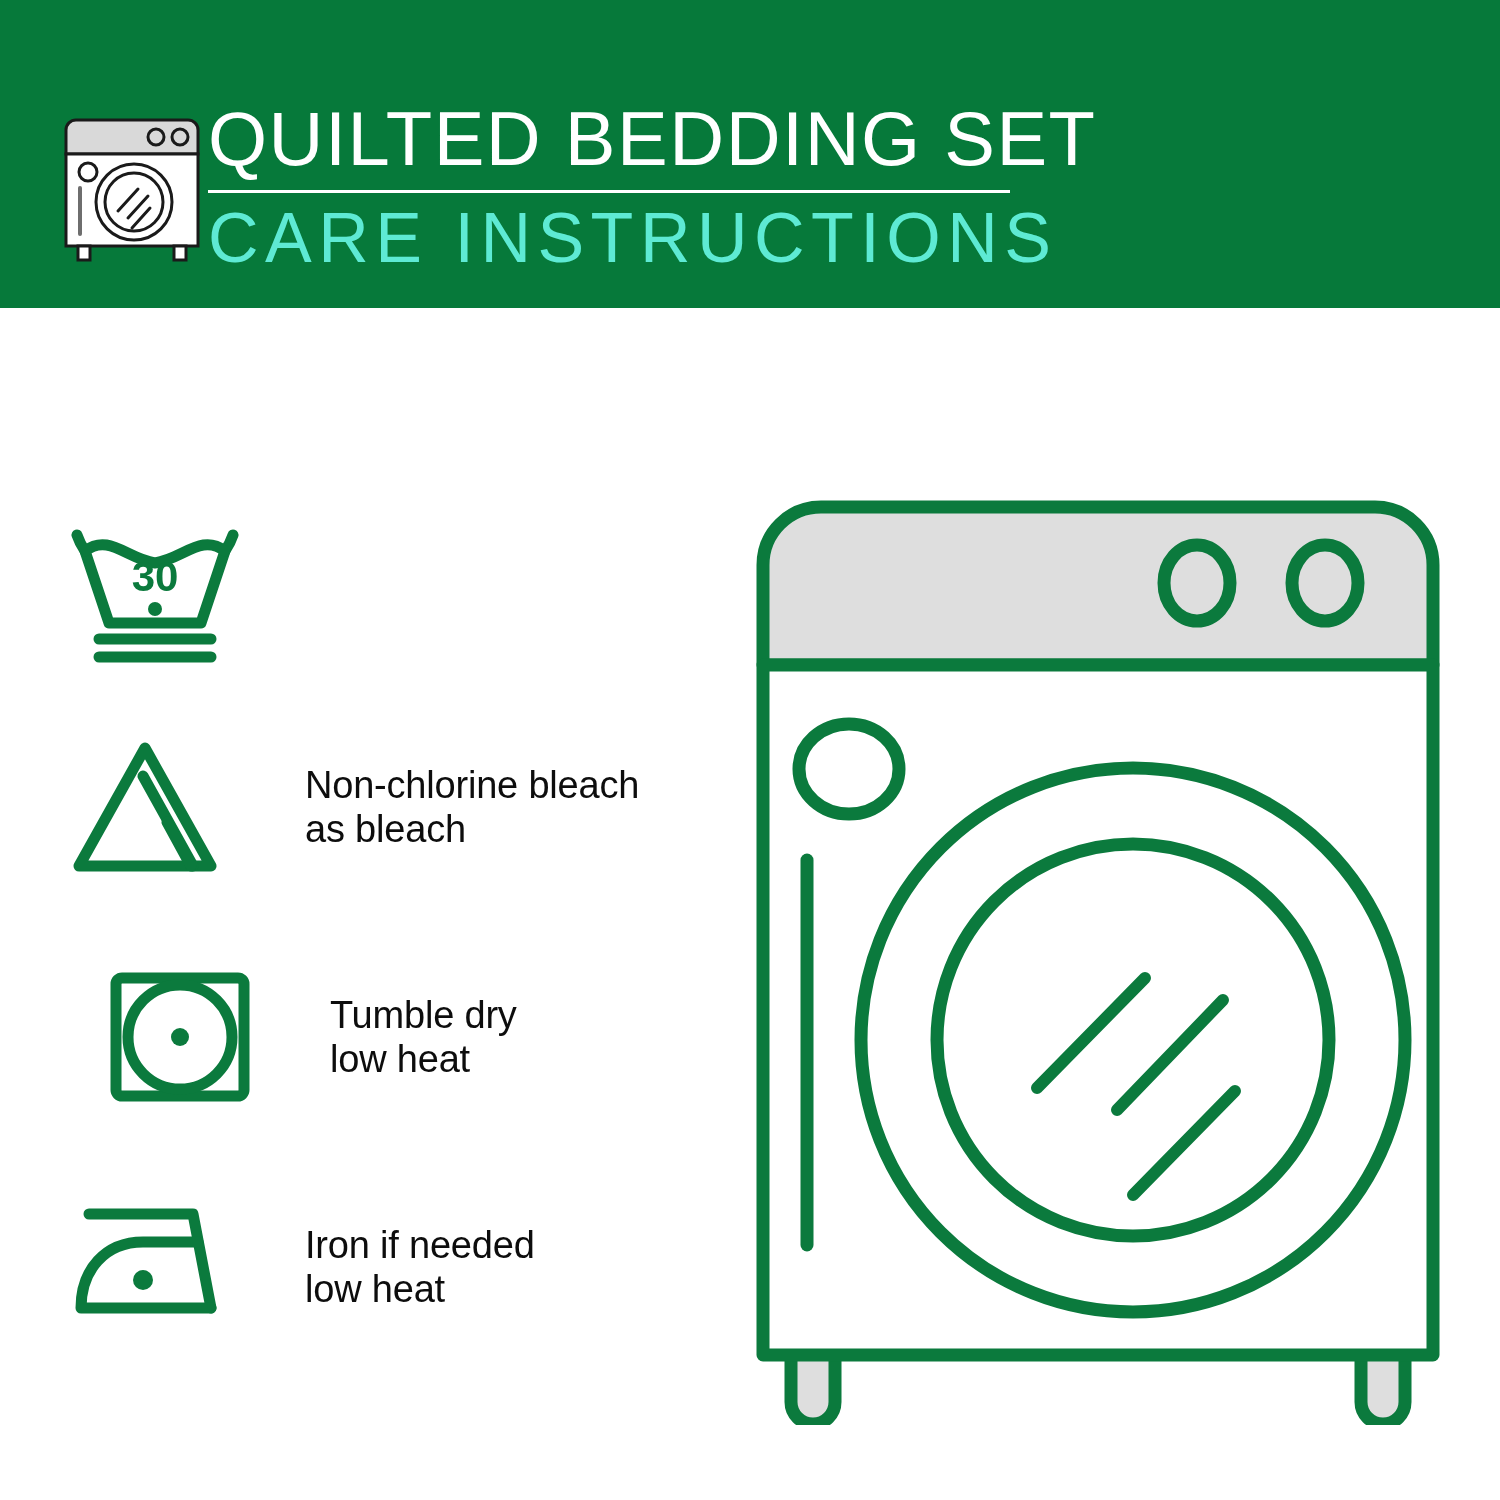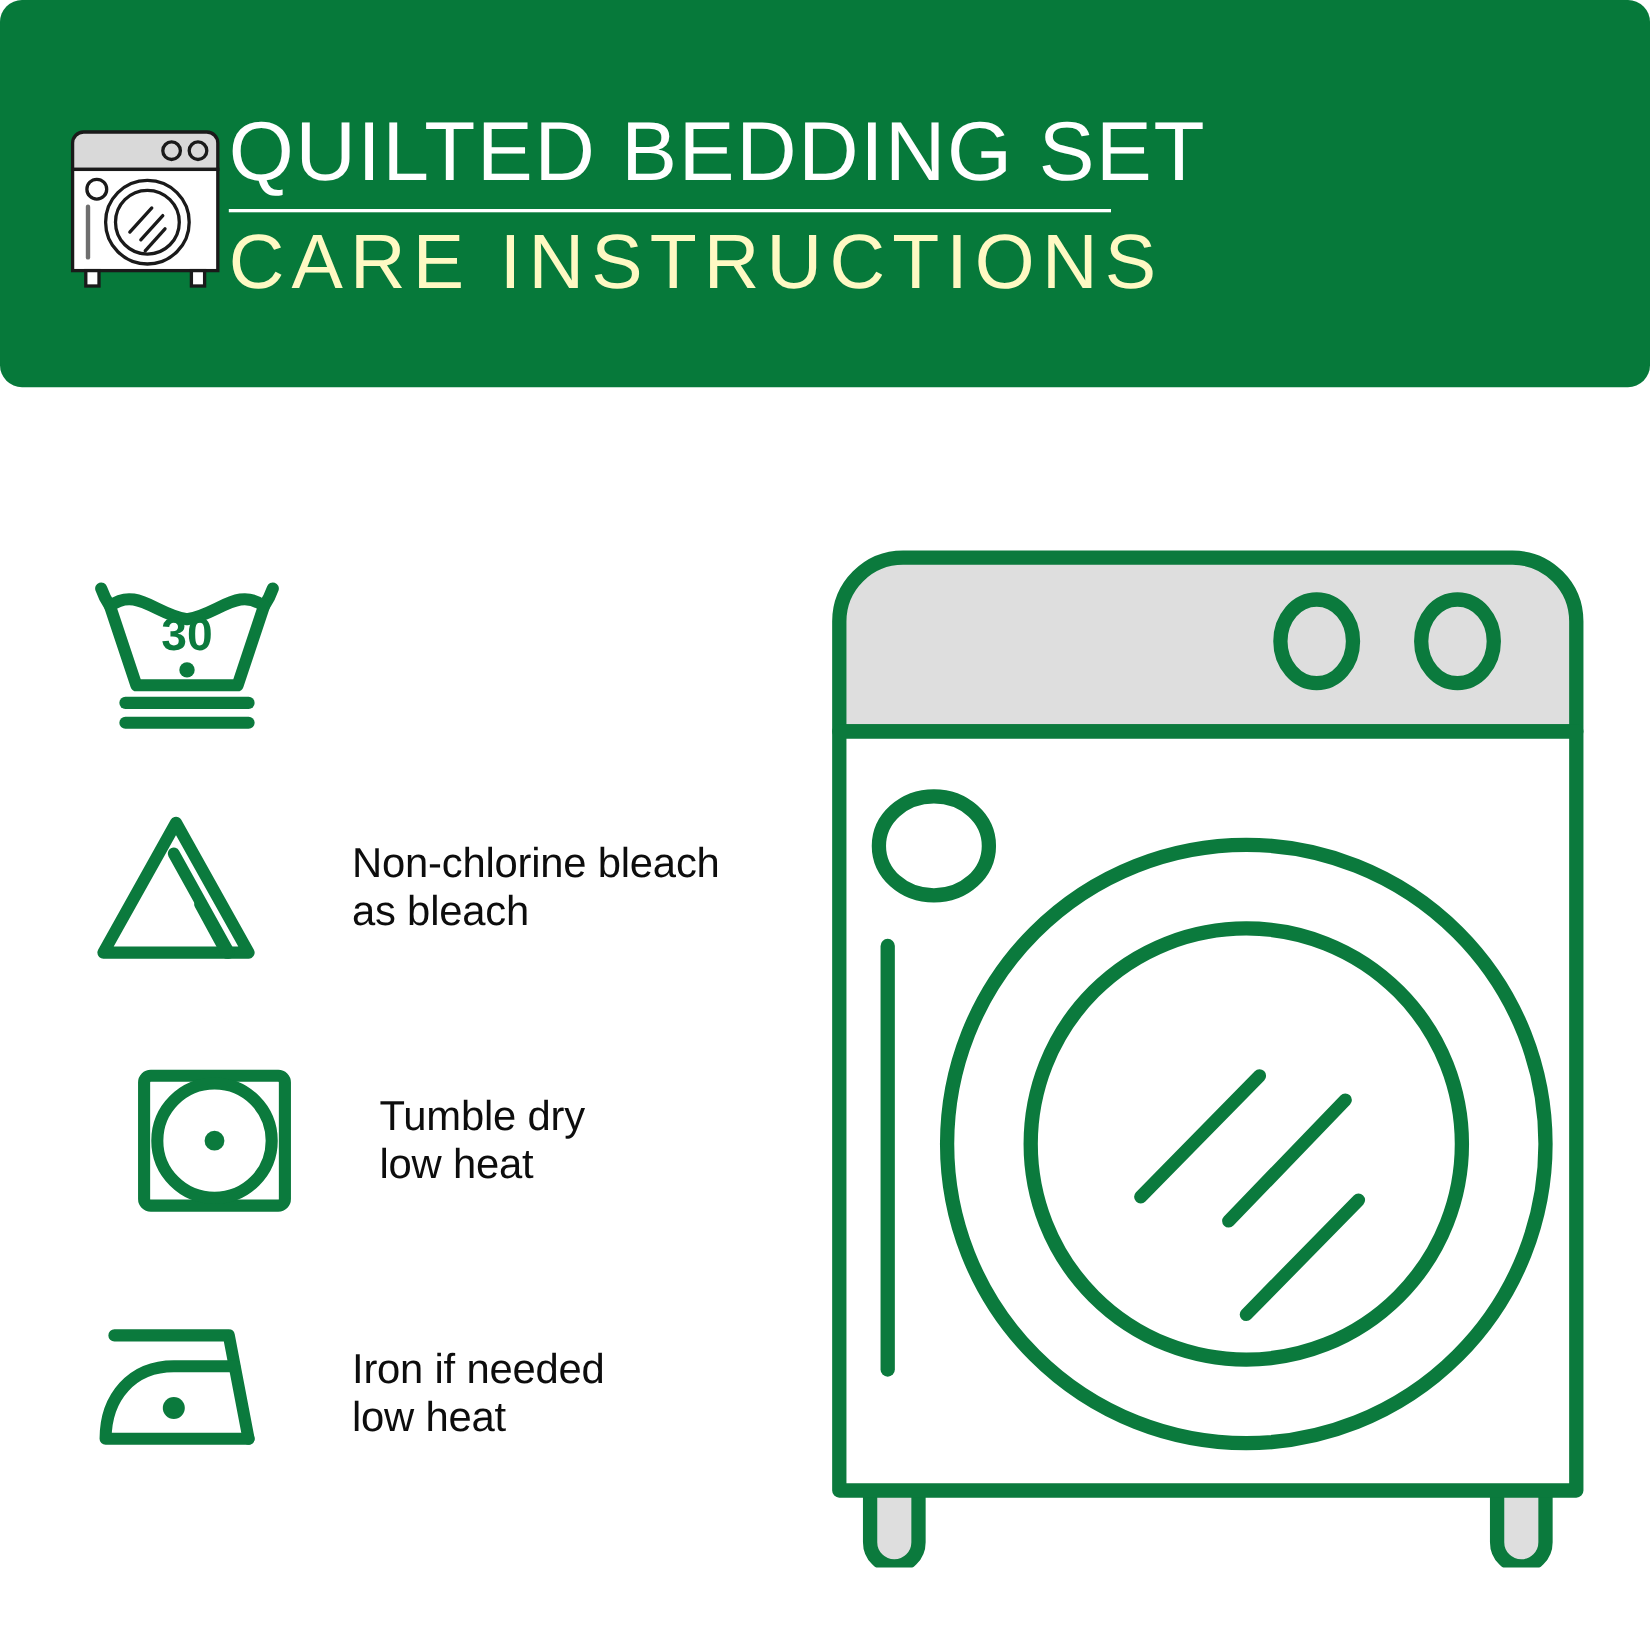--- a/index.html
+++ b/index.html
@@ -17,23 +17,22 @@
     background: #ffffff;
     overflow: hidden;
   }
 
   
   .banner {
     position: absolute;
     left: 0;
     top: 0;
     width: 1500px;
-    height: 352px;
+    height: 308px;
     background: #06793A;
-    border-radius: 20px;
   }
   .banner-logo {
     position: absolute;
     left: 62px;
     top: 106px;
     width: 140px;
     height: 160px;
   }
   .banner-text {
     position: absolute;
@@ -55,29 +54,29 @@
     height: 3px;
     background: #ffffff;
     margin-top: 10px;
     margin-bottom: 6px;
   }
   .title-sub {
     font-family: "Liberation Sans", sans-serif;
     font-size: 70px;
     line-height: 78px;
     font-weight: 400;
-    color: #fef9c3;
+    color: #5eead4;
     letter-spacing: 6.5px;
     white-space: nowrap;
   }
 
   
   .care-list {
     position: absolute;
-    left: 15px;
+    left: 0;
     top: 352px;
     width: 740px;
     height: 1148px;
   }
   .care-row {
     position: absolute;
     left: 0;
     width: 740px;
     display: flex;
     align-items: center;

